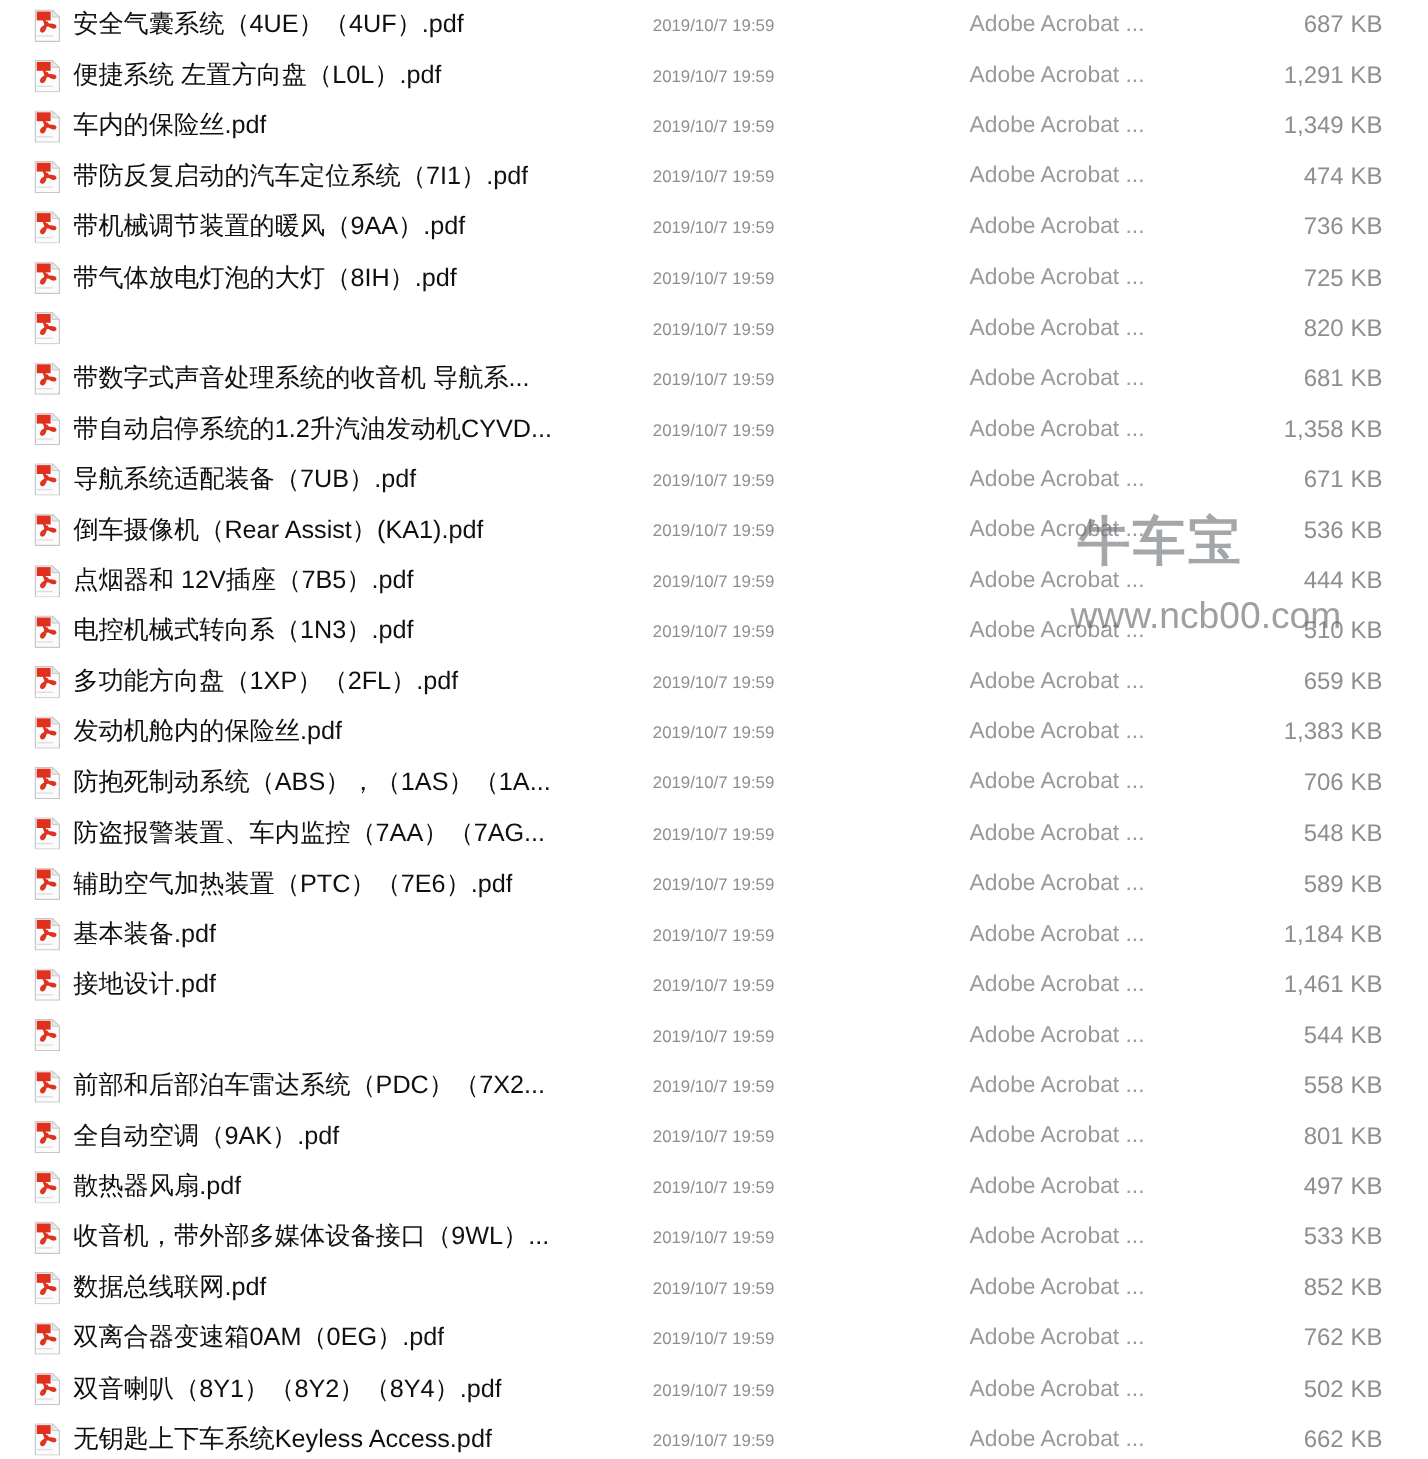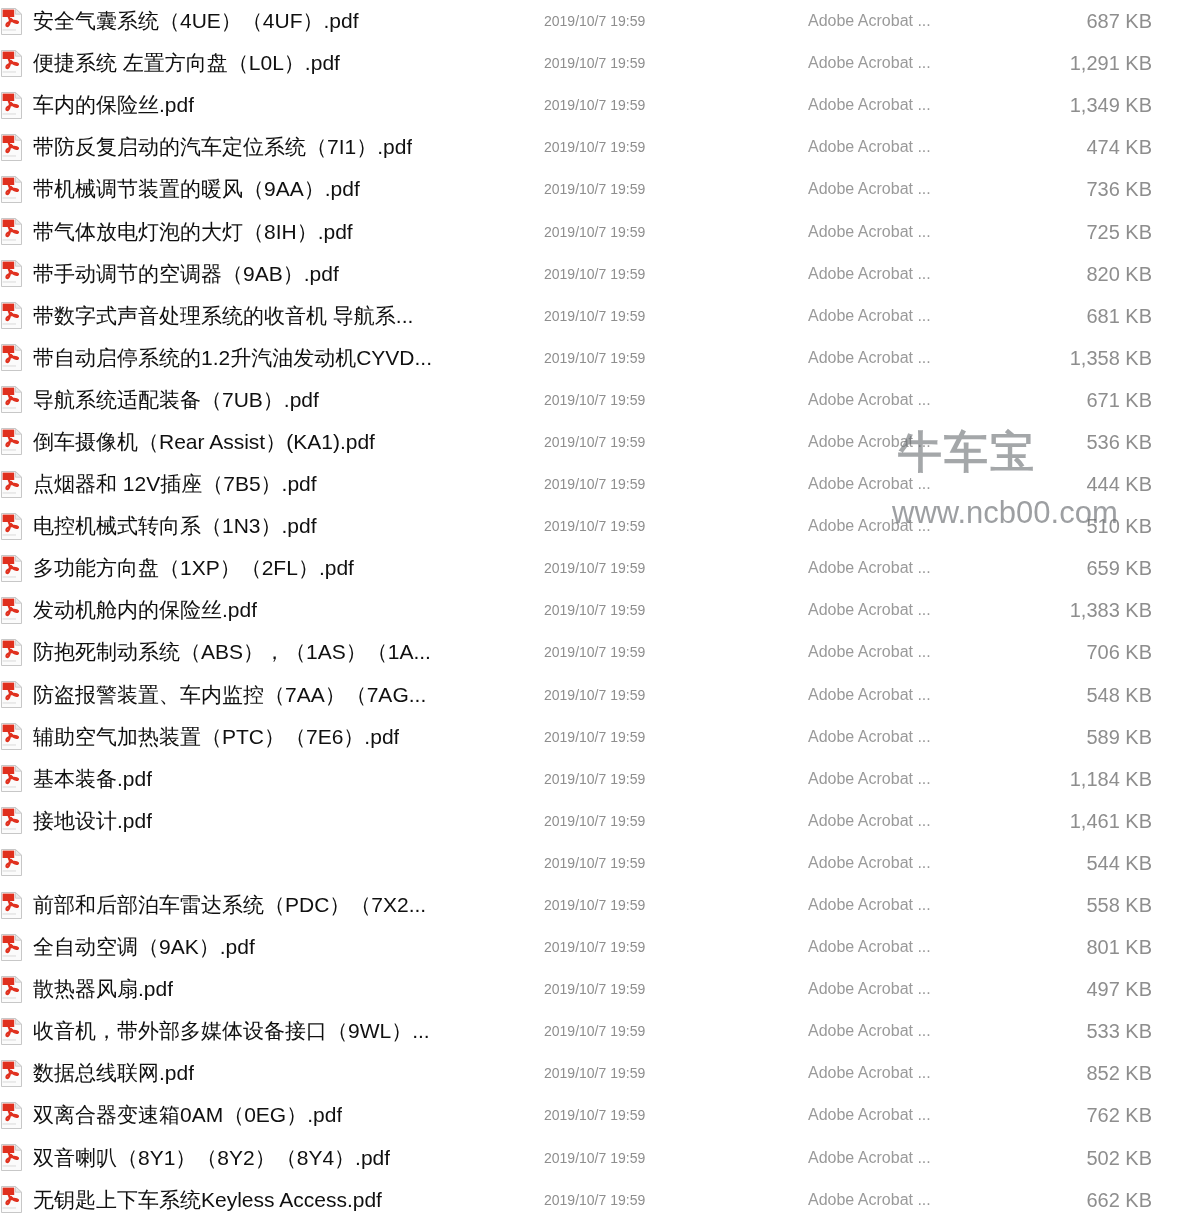--- a/index.html
+++ b/index.html
@@ -32,21 +32,21 @@
     padding: 0 0 0 0;
     white-space: nowrap;
   }
 
   
   .cell-name {
     display: flex;
     align-items: center;
     width: 536px;
     min-width: 536px;
-    padding-left: 0;
+    padding-left: 28px;
     box-sizing: border-box;
     overflow: hidden;
   }
 
   .pdf-icon {
     position: relative;
     width: 23px;
     height: 27px;
     min-width: 23px;
     margin-right: 10px;
@@ -74,21 +74,21 @@
     text-align: left;
     padding-left: 8px;
     line-height: 28px;
   }
 
   
   .cell-type {
     width: 230px;
     min-width: 230px;
     box-sizing: border-box;
-    font-size: 16px;
+    font-size: 19px;
     color: #9a9a9a;
     text-align: left;
     padding-left: 20px;
     line-height: 28px;
     overflow: hidden;
   }
 
   
   .cell-size {
     flex: 1 1 auto;
@@ -247,21 +247,20 @@
     <div class="cell-name">
       <span class="pdf-icon">
         <svg width="23" height="27" viewBox="0 0 23 27" xmlns="http://www.w3.org/2000/svg">
           <path d="M1.5 0.5 H15.5 L21.5 6.2 V26.5 H1.5 Z" fill="#fbfbfb" stroke="#c7c7c7" stroke-width="1"></path>
           <path d="M15.5 0.5 L21.5 6.2 H15.5 Z" fill="#e9e9e9" stroke="#c7c7c7" stroke-width="0.8"></path>
           <rect x="2.6" y="1.6" width="11.6" height="7.4" fill="#e0301e"></rect>
           <path d="M8.6 8.6 c1.3 2.0 1.7 4.6 0.9 6.9 c-0.5 1.5 -1.6 2.9 -2.6 2.6 c-0.9 -0.3 -0.6 -1.8 0.4 -2.8 c1.5 -1.5 4.3 -2.6 6.9 -2.6 c1.6 0 3.2 0.4 3.7 1.1 c0.4 0.6 -0.3 1.2 -1.3 1.1 c-1.8 -0.2 -4.3 -2.0 -5.6 -4.0" fill="none" stroke="#e0301e" stroke-width="2.1" stroke-linecap="round" stroke-linejoin="round"></path>
           <rect x="2.6" y="21.4" width="13.4" height="1.1" fill="#dcdcdc"></rect>
         </svg>
       </span>
-      <span class="name-text">带手动调节的空调器（9AB）.pdf</span>
     </div>
     <div class="cell-date">2019/10/7 19:59</div>
     <div class="cell-type">Adobe Acrobat ...</div>
     <div class="cell-size">820 KB</div>
   </div>
 
   <div class="row">
     <div class="cell-name">
       <span class="pdf-icon">
         <svg width="23" height="27" viewBox="0 0 23 27" xmlns="http://www.w3.org/2000/svg">

